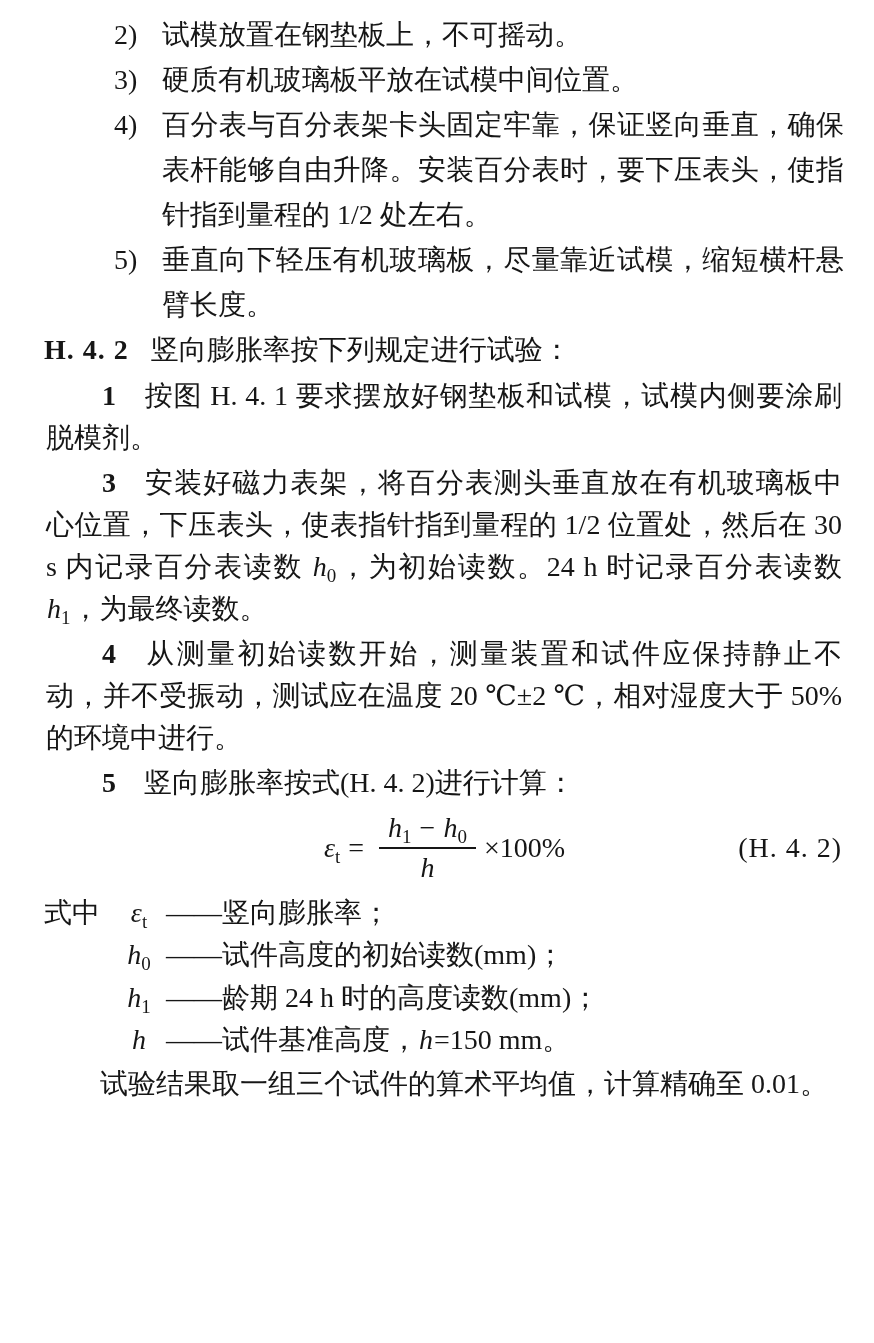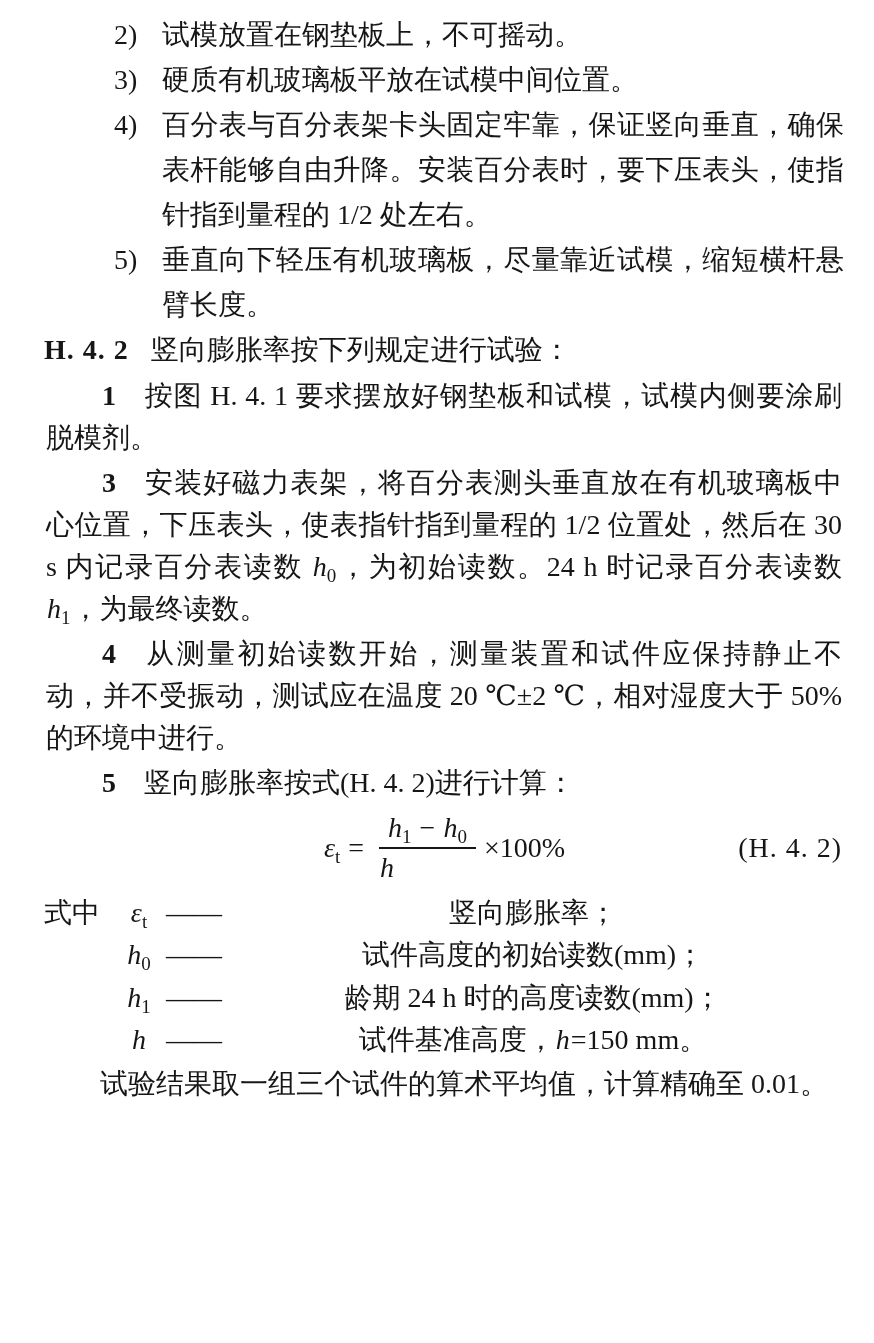--- a/index.html
+++ b/index.html
@@ -48,21 +48,21 @@
     height: 84px;
     display: flex;
     align-items: center;
     justify-content: center;
     margin: 2px 0 2px 0;
   }
   .formula-body { display: flex; align-items: center; }
   .f-lhs { white-space: pre; }
   .frac {
     display: inline-block;
-    text-align: left;
+    text-align: center;
     margin: 0 8px;
     vertical-align: middle;
   }
   .frac .num { display: block; line-height: 1.15; padding: 0 8px 3px 8px; }
   .frac .den {
     display: block;
     line-height: 1.2;
     padding-top: 2px;
     border-top: 2px solid #161616;
   }
@@ -72,21 +72,21 @@
     top: 50%;
     transform: translateY(-50%);
     letter-spacing: 1px;
   }
   
   .where { margin: 0; }
   .where-row { display: flex; line-height: 42.5px; }
   .w-lead { flex: 0 0 68px; }
   .w-sym { flex: 0 0 54px; text-align: center; }
   .w-dash { flex: 0 0 auto; white-space: nowrap; }
-  .w-desc { flex: 1 1 auto; text-align: center; }
+  .w-desc { flex: 1 1 auto; text-align: left; }
   
   .closing { margin: 0; line-height: 43px; text-indent: 2em; text-align: justify; }
 </style>
 </head>
 <body>
 
 <div class="page">
 
   <ul class="sublist">
     <li class="sub-item">

